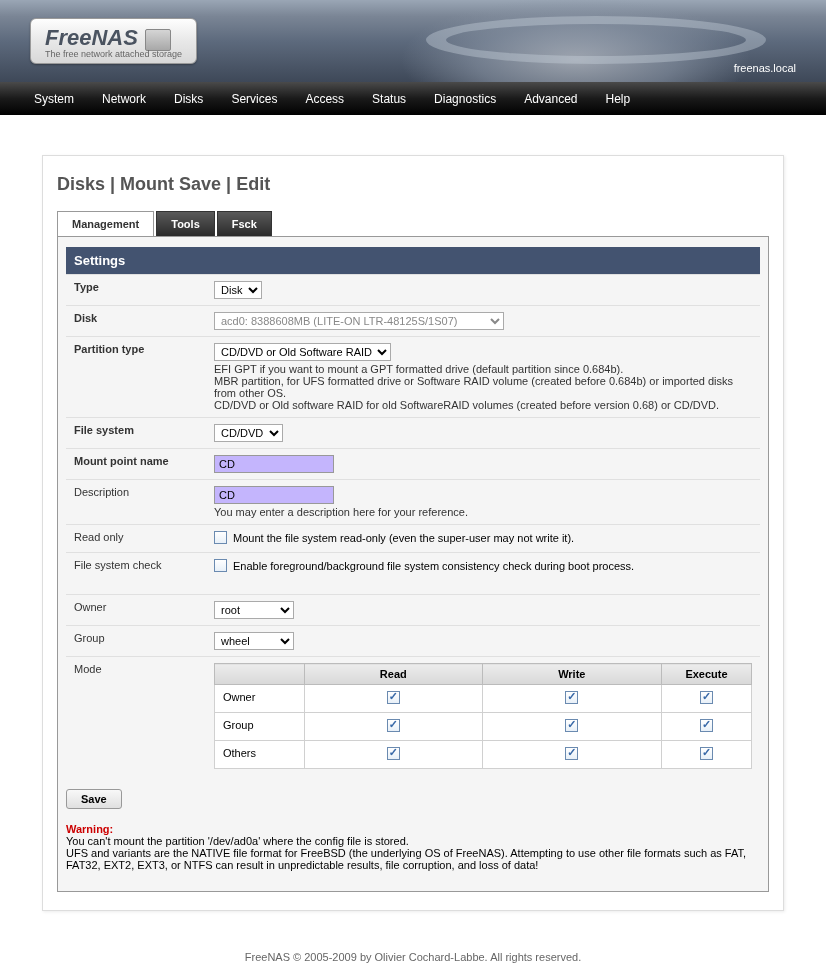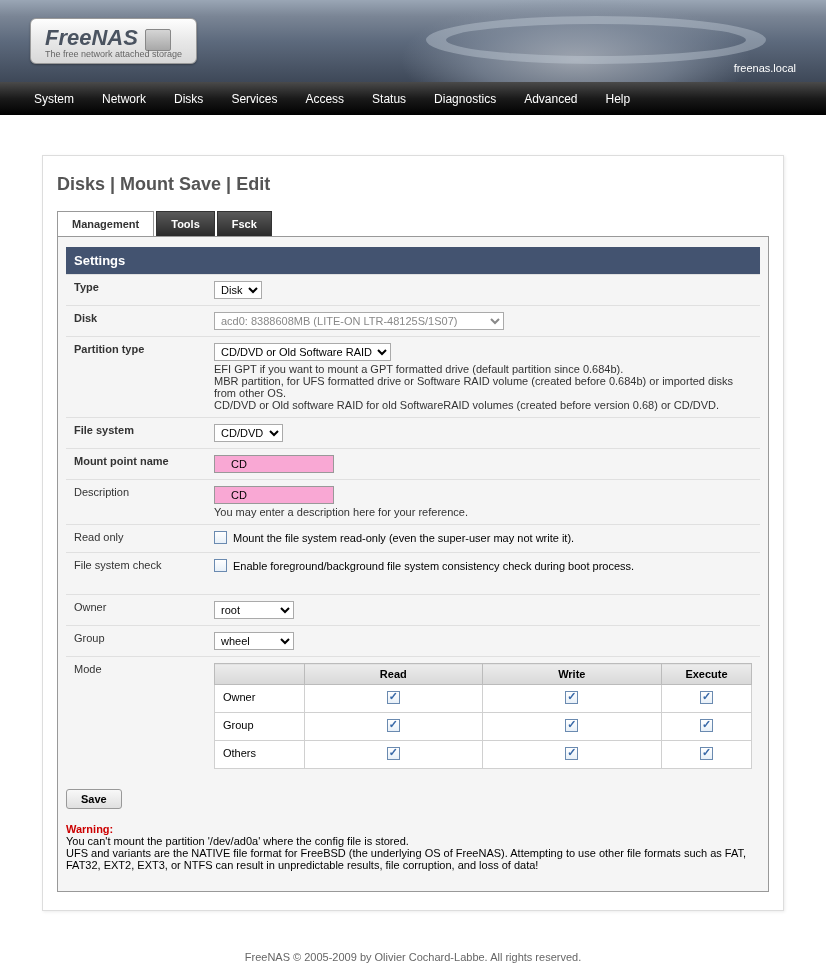--- a/index.html
+++ b/index.html
@@ -22,21 +22,21 @@
 .tab.active { background: #fff; color: #333; }
 .tab.inactive { background: linear-gradient(180deg, #5a5a5a, #2a2a2a); color: #fff; border-color: #333; }
 .tab-body { border: 1px solid #999; background: #f5f5f5; padding: 10px 8px 20px 8px; }
 .settings-table { width: 100%; border-collapse: separate; border-spacing: 0; }
 .section-hdr { background: #435370; color: #fff; font-weight: bold; padding: 6px 8px; font-size: 13px; }
 .settings-table td { padding: 6px 8px; vertical-align: top; }
 .settings-table tr.row td { border-top: 1px solid #e0e0e0; }
 .label-cell { width: 140px; font-weight: bold; color: #333; font-size: 11px; }
 .label-cell.normal { font-weight: normal; }
 .select { border: 1px solid #aaa; background: #fff; font-size: 11px; padding: 1px 2px; }
-.input-text { border: 1px solid #999; background: #f9a8d4; font-size: 11px; padding: 2px 16px; width: 120px; }
+.input-text { border: 1px solid #999; background: #c4b5fd; font-size: 11px; padding: 2px 4px; width: 120px; }
 .wide-select { width: 290px; color: #888; }
 .help-text { font-size: 11px; color: #333; margin-top: 2px; }
 .help-text b { font-weight: normal; }
 .check-label { display: inline-flex; align-items: center; gap: 6px; }
 .mode-table { width: 100%; border-collapse: collapse; }
 .mode-table th { background: linear-gradient(180deg, #ececec, #d8d8d8); border: 1px solid #bbb; padding: 4px 6px; font-weight: bold; font-size: 11px; }
 .mode-table td { border: 1px solid #d0d0d0; background: #fff; padding: 6px; text-align: center; }
 .mode-table td:first-child { text-align: left; padding-left: 8px; }
 .chk { width: 13px; height: 13px; border: 1px solid #6a8ab0; background: linear-gradient(180deg,#fff,#e8f0f8); display: inline-block; position: relative; }
 .chk.checked::after { content: "✓"; position: absolute; top: -2px; left: 1px; color: #3a6aa8; font-size: 11px; font-weight: bold; }

